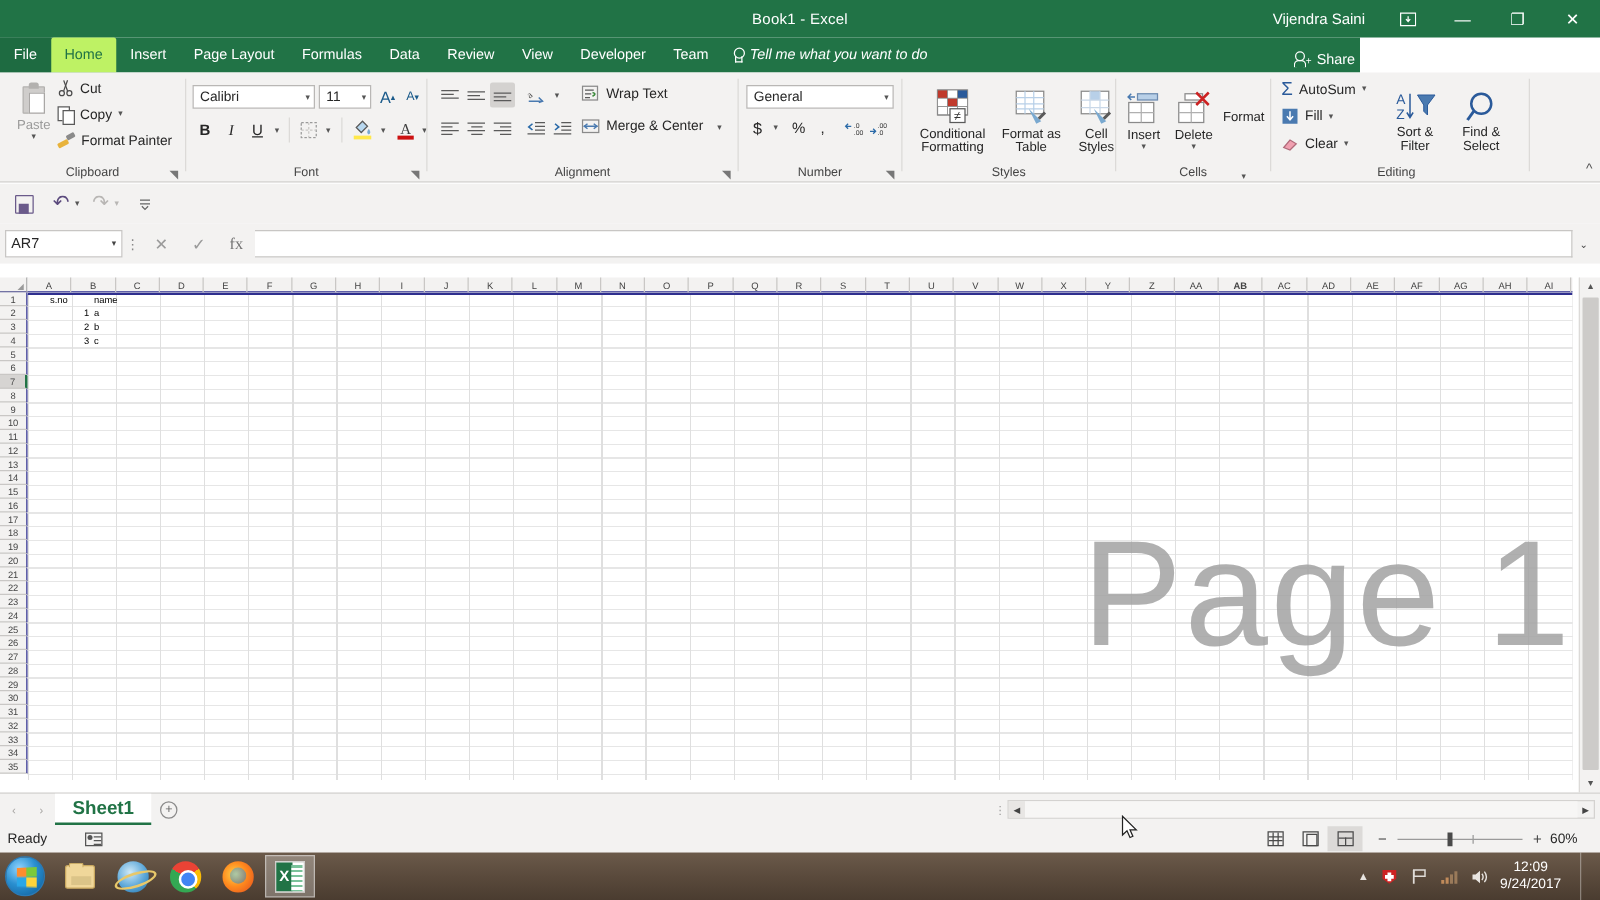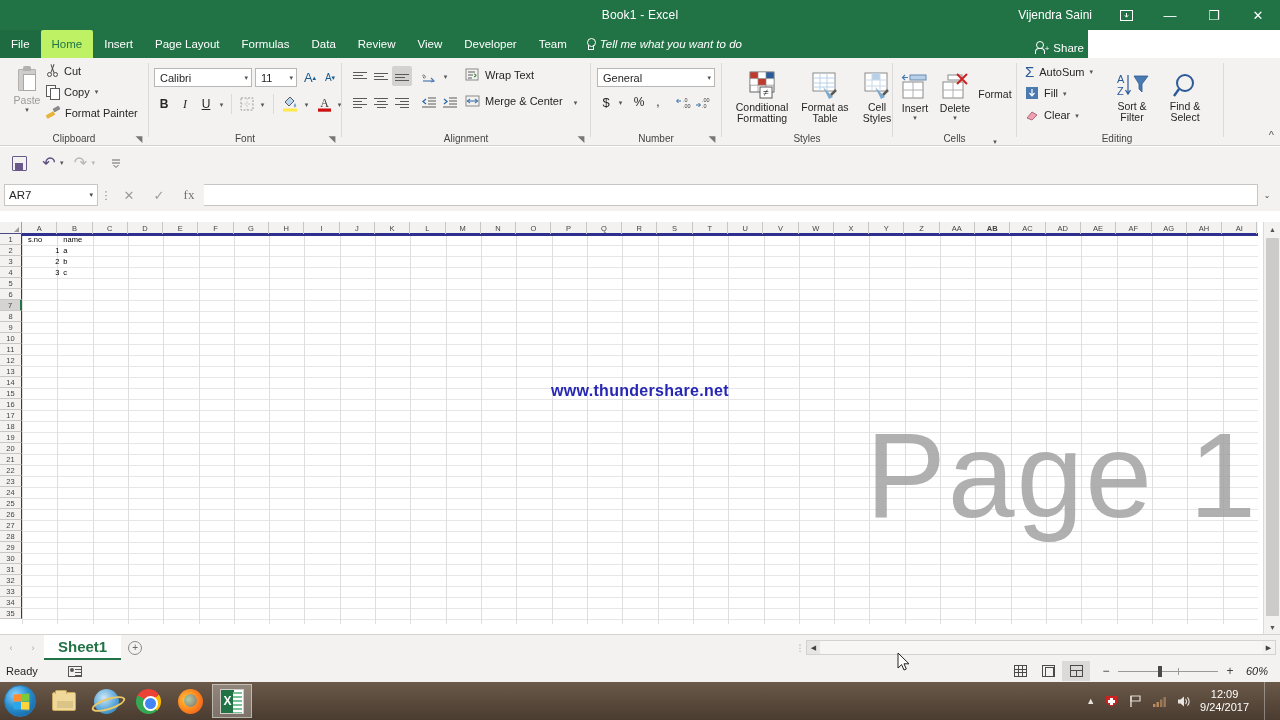--- a/index.html
+++ b/index.html
@@ -190,21 +190,21 @@
     position:absolute; left:22px; top:23px; width:1236px; height:390px;
     background:
       repeating-linear-gradient(to right, #dfdfdf 0 1px, transparent 1px 35.31px),
       repeating-linear-gradient(to bottom, #e6e6e6 0 1px, transparent 1px 11px);
     overflow:hidden;
   }
   .pageborder {
     position:absolute; left:0; top:0; width:1236px; height:390px;
     border-top:2px solid #2f2f8f; pointer-events:none;
   }
-  .cellrow { position:absolute; left:4px; height:11px; display:flex; font-size:7.5px; color:#000; }
+  .cellrow { position:absolute; left:16px; height:11px; display:flex; font-size:7.5px; color:#000; }
   .cellv { display:flex; align-items:center; padding:0 2px; }
   .cellv.num { justify-content:flex-end; }
 
   .wm-link {
     position:absolute; left:0; top:148px; width:1236px; text-align:center;
     font-size:16px; font-weight:bold; color:#2727b5; letter-spacing:.3px;
   }
   .wm-page {
     position:absolute; left:0; top:178px; width:1236px; text-align:right;
     font-size:120px; color:#a3a3a3; letter-spacing:2px; line-height:1.05;
@@ -269,21 +269,21 @@
     border:1px solid #4a4a4a; }
   .vb-break:before { content:""; position:absolute; left:0; top:4px; width:11px; height:1.3px;
     background:#4a4a4a; }
   .vb-break:after { content:""; position:absolute; left:5px; top:4px; width:1.3px; height:6px;
     background:#4a4a4a; }
   .zoomctl { display:flex; align-items:center; gap:6px; margin-left:10px; }
   .zbtn { font-size:12px; color:#444; width:12px; text-align:center; }
   .ztrack { width:100px; height:1px; background:#9a9a9a; position:relative; }
   .zthumb { position:absolute; left:40px; top:-5px; width:4px; height:11px; background:#4a4a4a; }
   .zmid { position:absolute; left:60px; top:-3px; width:1px; height:7px; background:#9a9a9a; }
-  .zlabel { font-size:11px; color:#262626; width:34px; text-align:center; margin-left:4px;font-style:italic; }
+  .zlabel { font-size:11px; color:#262626; width:34px; text-align:left; margin-left:4px; }
 
   
   .taskbar {
     position:absolute; left:0; top:682px; width:1280px; height:38px;
     background:linear-gradient(to bottom, #6b5a4a 0%, #5a4a3c 50%, #4a3c30 100%);
     display:flex; align-items:center; padding-left:4px;
   }
   .startorb {
     width:32px; height:32px; border-radius:50%;
     background:radial-gradient(circle at 35% 30%, #8fd4ff 0%, #2a8fd0 45%, #0b5a96 100%);
@@ -816,21 +816,20 @@
       <div class="rowcell">29</div>
       <div class="rowcell">30</div>
       <div class="rowcell">31</div>
       <div class="rowcell">32</div>
       <div class="rowcell">33</div>
       <div class="rowcell">34</div>
       <div class="rowcell">35</div>
     </div>
   <div class="cellgrid" id="cellgrid">
     <div class="pageborder"></div>
-    <div class="wm-link">www.thundershare.net</div>
     <div class="wm-page">Page 1</div>
   <div class="cellrow" style="top: 0px;">
         <div class="cellv" style="width: 35.31px;">s.no</div>
         <div class="cellv" style="width: 35.31px;">name</div>
       </div>
       <div class="cellrow" style="top: 11px;">
         <div class="cellv num" style="width: 35.31px;">1</div>
         <div class="cellv" style="width: 35.31px;">a</div>
       </div>
       <div class="cellrow" style="top: 22px;">

